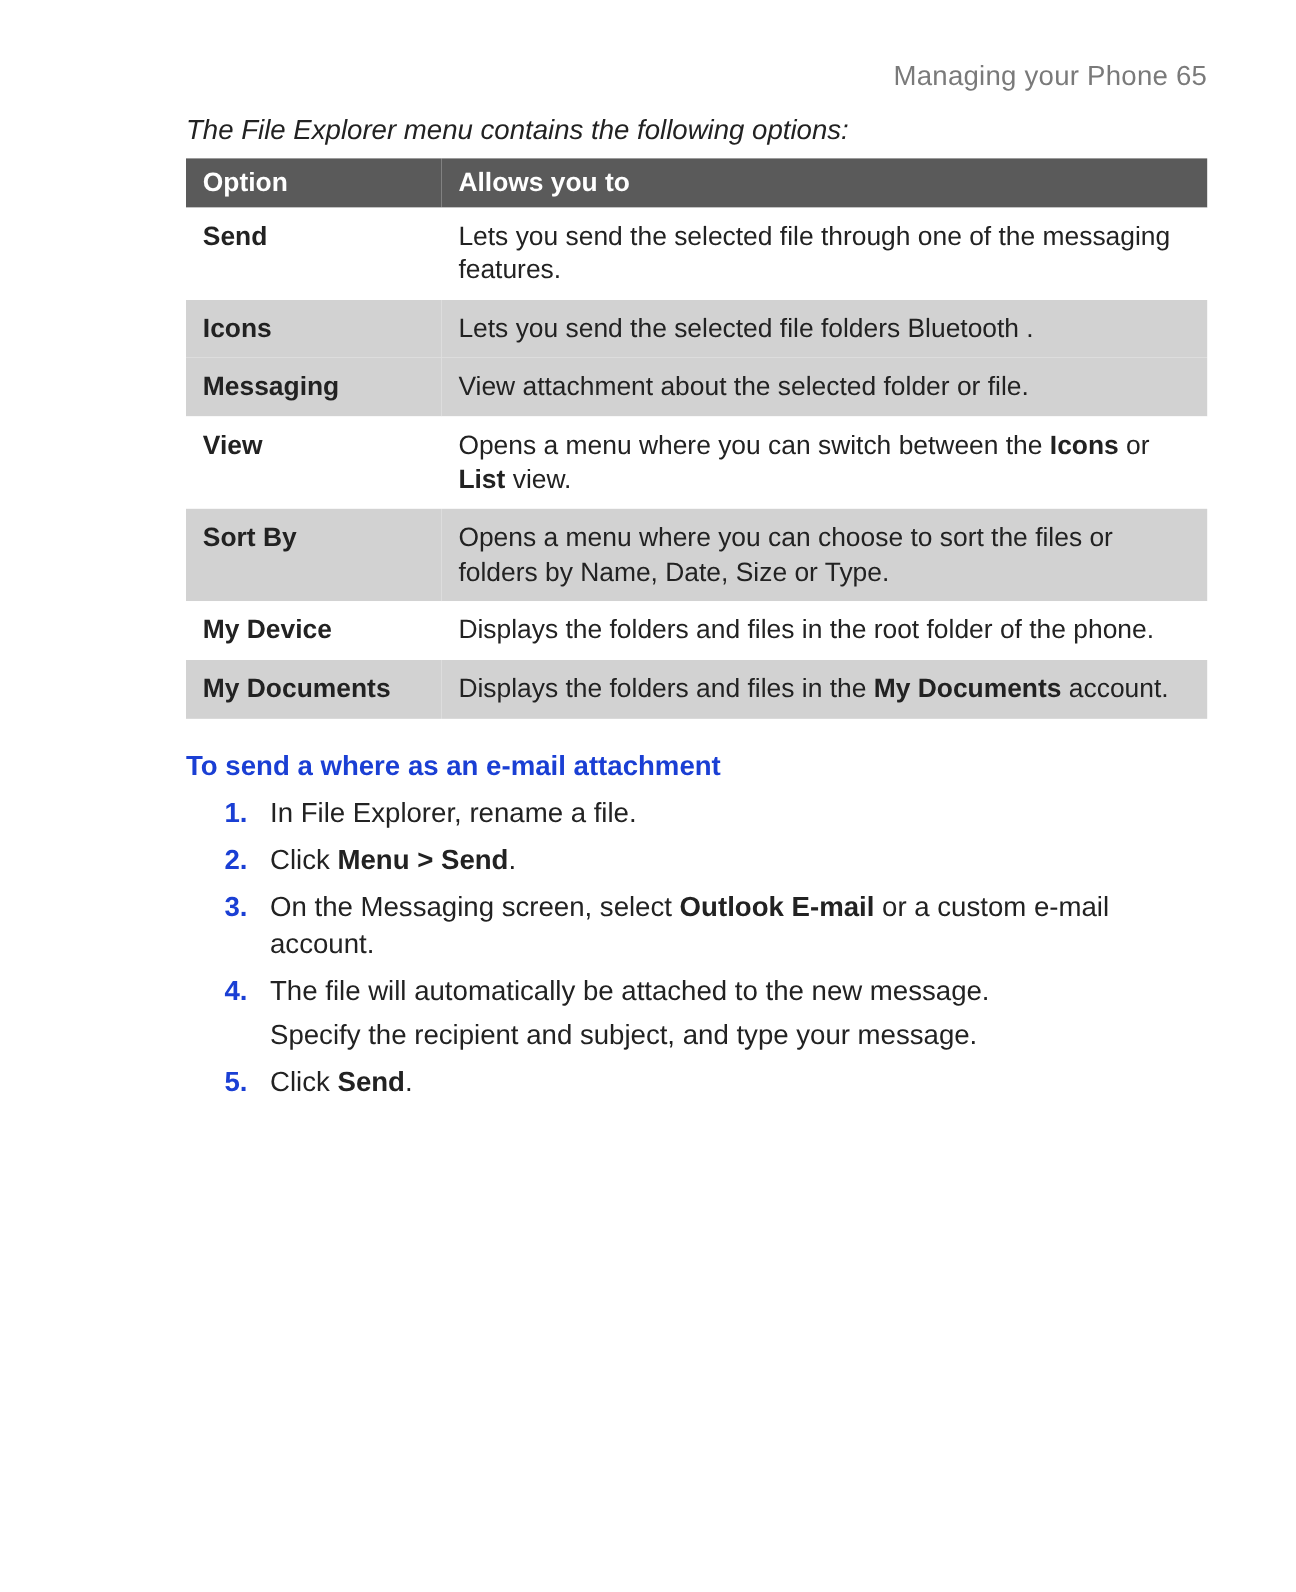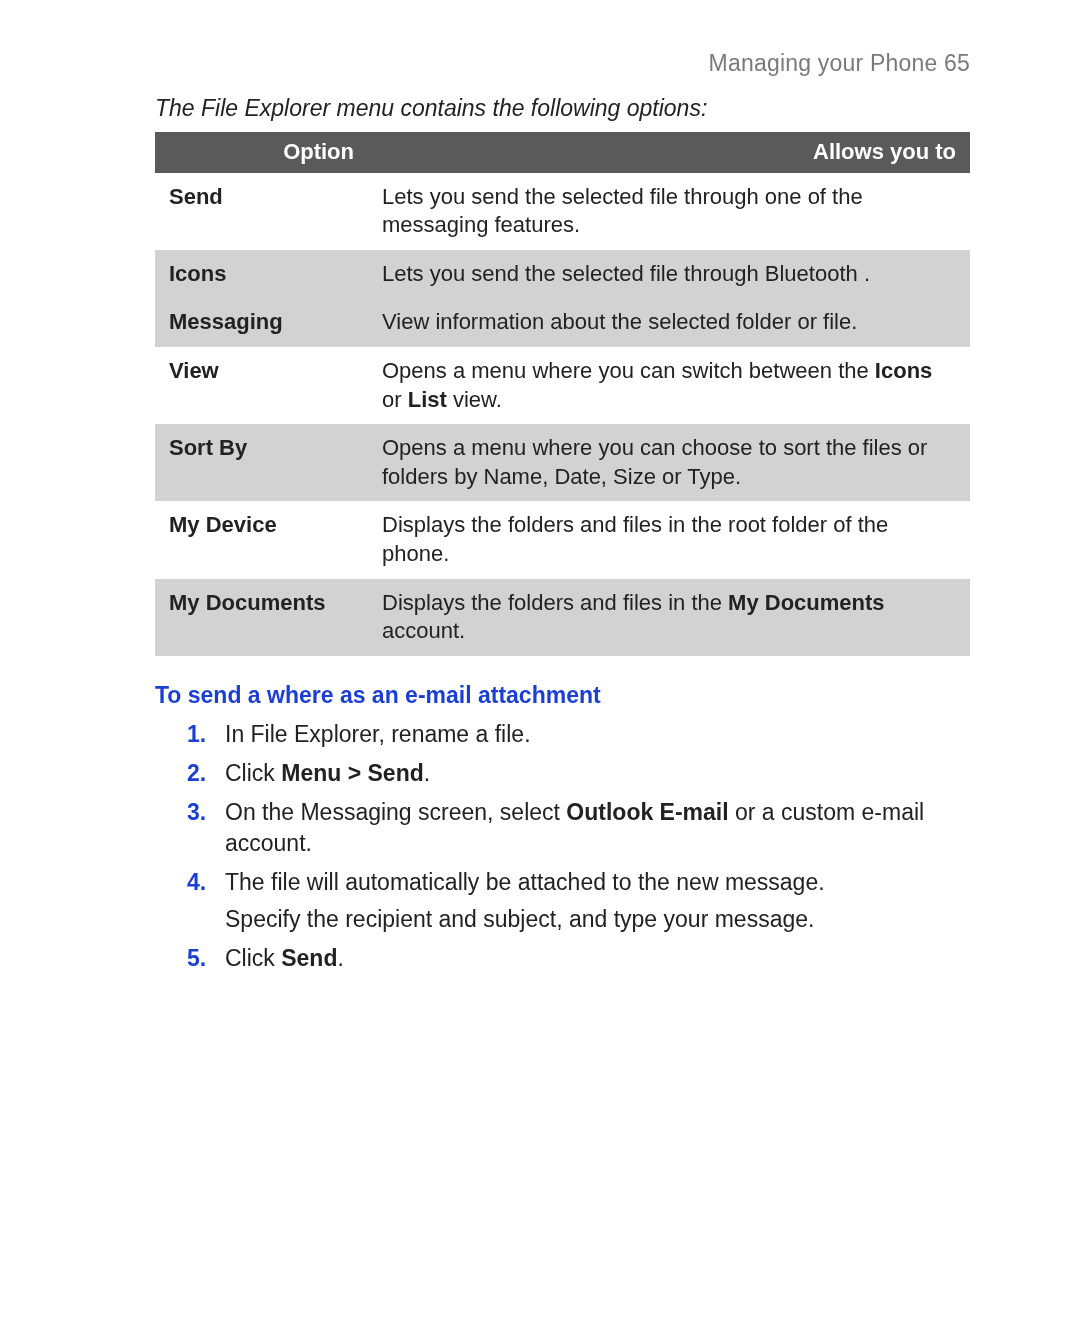--- a/index.html
+++ b/index.html
@@ -8,21 +8,21 @@
     width: 1080px;
     height: 1327px;
     background: #ffffff;
     font-family: "Segoe UI", "Myriad Pro", "Helvetica Neue", Arial, sans-serif;
     color: #222;
   }
   .page {
     box-sizing: border-box;
     width: 1080px;
     height: 1327px;
-    padding: 50px 110px 50px 155px;
+    padding: 50px 74px 50px 155px;
     position: relative;
   }
   .running-head {
     text-align: right;
     color: #7a7a7a;
     font-size: 23px;
     margin-bottom: 18px;
     letter-spacing: 0.2px;
   }
   .intro {
@@ -33,21 +33,21 @@
   }
   table.options {
     border-collapse: collapse;
     width: 100%;
     font-size: 22px;
     line-height: 1.3;
   }
   table.options th {
     background: #5a5a5a;
     color: #ffffff;
-    text-align: right;
+    text-align: left;
     font-weight: 700;
     padding: 6px 14px 6px 14px;
   }
   table.options th.col-opt {
     width: 185px;
   }
   table.options td {
     vertical-align: top;
     padding: 10px 14px 10px 14px;
   }
@@ -105,25 +105,25 @@
         <th>Allows you to</th>
       </tr>
     </thead>
     <tbody>
       <tr class="row-a">
         <td class="opt-name">Send</td>
         <td>Lets you send the selected file through one of the messaging features.</td>
       </tr>
       <tr class="row-b">
         <td class="opt-name">Icons</td>
-        <td>Lets you send the selected file through Bluetooth .</td>
+        <td>Lets you send the selected file folders Bluetooth .</td>
       </tr>
       <tr class="row-b">
         <td class="opt-name">Messaging</td>
-        <td>View information about the selected folder or file.</td>
+        <td>View attachment about the selected folder or file.</td>
       </tr>
       <tr class="row-a">
         <td class="opt-name">View</td>
         <td>
           <span>Opens a menu where you can switch between the </span><span class="b">Icons</span><span> or </span><span class="b">List</span><span> view.</span>
         </td>
       </tr>
       <tr class="row-b">
         <td class="opt-name">Sort By</td>
         <td>Opens a menu where you can choose to sort the files or folders by Name, Date, Size or Type.</td>

